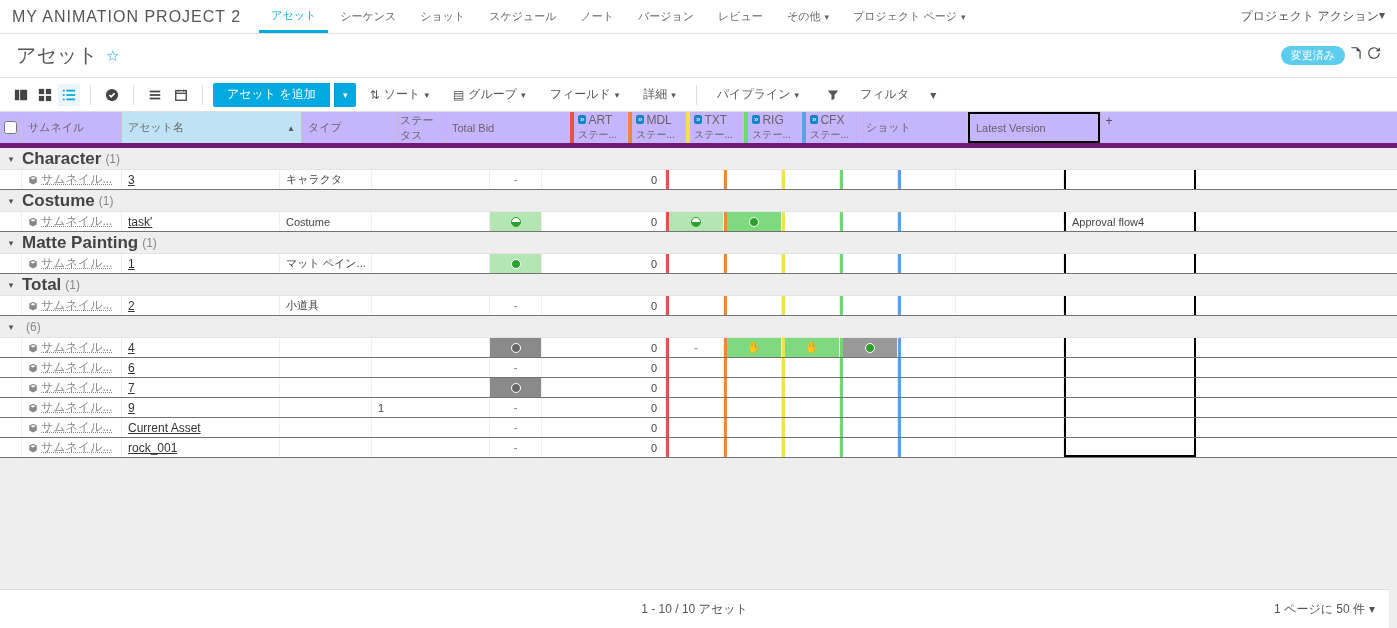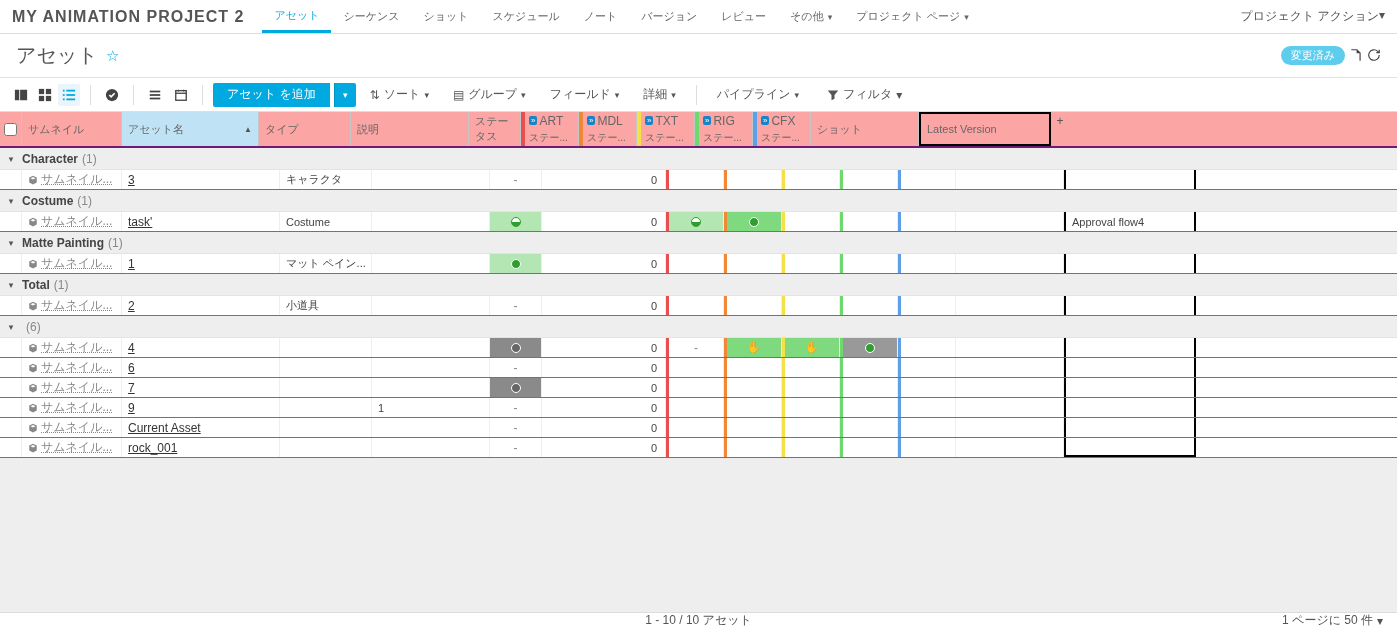--- a/index.html
+++ b/index.html
@@ -1,69 +1,69 @@
 <!DOCTYPE html>
 <html><head>
 <meta charset="utf-8">
 <style>
 *{margin:0;padding:0;box-sizing:border-box;font-family:"Helvetica Neue",Arial,sans-serif;font-size:12px}
 body{background:#eee;color:#333;width:1397px;height:628px;overflow:hidden;position:relative}
 .topbar{display:flex;align-items:center;height:34px;background:#fff;border-bottom:1px solid #ddd;padding:0 12px}
-.project-title{font-size:16px;font-weight:700;letter-spacing:1px;color:#555;margin-right:18px}
+.project-title{font-size:16px;font-weight:400;letter-spacing:1px;color:#555;margin-right:18px}
 .nav-tabs{display:flex;height:100%;flex:1}
 .nav-tab{display:flex;align-items:center;height:100%;padding:0 12px;color:#666;font-size:11px;cursor:pointer;white-space:nowrap}
 .nav-tab.active{color:#00a9e0;border-bottom:3px solid #00a9e0}
 .nav-tab .chev{margin-left:4px;font-size:9px}
 .proj-actions{margin-left:auto;color:#555;font-size:11px;display:flex;cursor:pointer}
 .page-head{display:flex;align-items:center;height:44px;background:#fff;padding:0 16px;border-bottom:1px solid #e2e2e2}
 .page-title{font-size:20px;font-weight:300;color:#555;margin-right:8px}
 .star{color:#00a9e0;font-size:15px;cursor:pointer}
-.head-right{margin-left:auto;display:flex;align-items:flex-end;gap:4px}
+.head-right{margin-left:auto;display:flex;align-items:flex-start;gap:4px}
 .badge{background:#5ecded;color:#fff;border-radius:10px;padding:2px 10px;font-size:11px}
 .icon-btn{cursor:pointer;color:#444;font-size:14px}
 .toolbar{display:flex;align-items:center;height:34px;background:#fff;border-bottom:1px solid #ddd;padding:0 10px;gap:4px}
 .view-icons{display:flex;gap:2px}
 .vi{width:22px;height:22px;display:flex;align-items:center;justify-content:center;cursor:pointer;color:#444;border-radius:2px}
 .vi.active{background:#e9f5fb;color:#00a9e0}
 .vi svg{width:14px;height:14px}
 .sep{width:1px;height:20px;background:#ddd;margin:0 6px}
 .btn-primary{background:#00a9e0;color:#fff;border:none;height:24px;padding:0 14px;font-size:12px;cursor:pointer;border-radius:2px 0 0 2px;font-weight:500}
 .btn-drop{background:#00a9e0;color:#fff;border:none;border-left:1px solid #0092c2;height:24px;width:22px;cursor:pointer;border-radius:0 2px 2px 0;font-size:9px}
 .tb-item{display:flex;align-items:center;color:#555;font-size:11px;cursor:pointer;padding:0 10px;gap:4px}
 .tb-item .chev{font-size:9px}
 .search-box{margin-left:auto;display:flex;align-items:center;border:1px solid #ccc;border-radius:14px;height:26px;padding:0 10px;width:270px}
 .search-box svg{width:12px;height:12px;fill:#999}
 .search-box input{border:none;outline:none;flex:1;margin:0 6px;font-size:11px;color:#666}
 .search-box .clear{color:#999;cursor:pointer;font-size:14px}
-.filter-btn{display:flex;align-items:center;color:#555;font-size:11px;cursor:pointer;margin-left:14px;gap:4px}
+.filter-btn{display:flex;align-items:center;color:#555;font-size:11px;cursor:pointer;margin-left:14px;gap:21px}
 .grid-wrap{background:#eeeeee}
-.grid-header{display:flex;height:36px;background:#fca5a5;border-bottom:2px solid #701a75}
+.grid-header{display:flex;height:36px;background:#c4b5fd;border-bottom:5px solid #701a75}
 .gh{display:flex;flex-direction:column;justify-content:center;padding:0 6px;color:#666;font-size:11px;border-right:1px solid #c6c6c6;position:relative;overflow:hidden}
 .gh.sorted{background:#bfe3f4}
 .gh.sorted::after{content:"▲";position:absolute;right:6px;top:50%;transform:translateY(-50%);font-size:8px;color:#555}
 .gh.pipe{padding:0}
 .pipe-top{display:flex;align-items:center;height:17px;padding:0 4px;font-size:10px;gap:2px}
 .pipe-chev{background:#1784c7;color:#fff;font-size:8px;padding:0 2px;border-radius:2px}
 .pipe-bot{height:17px;padding:0 4px;font-size:10px;color:#666;display:flex;align-items:center;overflow:hidden;white-space:nowrap}
 .gh.latest{border:2px solid #000}
 .add-col{width:18px;display:flex;align-items:flex-start;justify-content:center;color:#555;cursor:pointer;padding-top:2px;font-size:12px}
 .w-chk{width:22px;justify-content:center;align-items:center}
 .w-thumb{width:100px}
-.w-name{width:137px}
+.w-name{width:180px}
 .w-type{width:92px}
 .w-desc{width:118px}
 .w-stat{width:52px}
 .w-bid{width:124px}
 .w-pipe{width:58px}
 .w-shot{width:108px}
 .w-latest{width:132px}
 .grid-body{background:#fff}
 .grp-row{display:flex;align-items:center;height:22px;background:#eeeeee;border-bottom:1px solid #e3e3e3}
 .grp-row .caret{width:22px;text-align:center;color:#555;cursor:pointer;font-size:9px}
-.grp-row .gname{font-weight:600;color:#444;font-size:12px}
+.grp-row .gname{font-weight:600;color:#444;font-size:17px}
 .grp-row .gcount{color:#888;margin-left:4px}
 .data-row{display:flex;height:20px;background:#fff;border-bottom:1px solid #737373}
 .cell{border-right:1px solid #eee;display:flex;align-items:center;padding:0 6px;overflow:hidden;white-space:nowrap;font-size:11px;color:#444}
 .cell.c-chk{width:22px;justify-content:center;padding:0}
 .cell.c-thumb{width:100px;color:#888;gap:3px}
 .cell.c-thumb .cube{width:10px;height:10px}
 .cell.c-thumb .tlink{color:#888;text-decoration:underline dotted;cursor:pointer}
 .cell.c-name{width:158px}
 .cell.c-name .alink{color:#333;text-decoration:underline;cursor:pointer}
 .cell.c-type{width:92px}
@@ -83,21 +83,21 @@
 .dot-half{width:10px;height:10px;border-radius:50%;background:linear-gradient(to bottom,#fff 50%,#2e9e2e 50%);border:1px solid #2e9e2e}
 .dot-grey{width:10px;height:10px;background:#666;border-radius:50%;border:1px solid #fff}
 .pipe-border-l{border-left:3px solid}
 .pc-art{border-left-color:#e85050}
 .pc-mdl{border-left-color:#f08838}
 .pc-txt{border-left-color:#f5e04a}
 .pc-rig{border-left-color:#6fd86f}
 .pc-cfx{border-left-color:#5ea0e8}
 .hand{color:#333;font-size:11px}
 .latest-bottom{border-bottom:2px solid #000}
-.footer{position:absolute;bottom:0;left:0;right:0;height:16px;background:#fff;border-top:1px solid #ddd;display:flex;align-items:center;padding:0 14px;font-size:11px;color:#555}
+.footer{position:absolute;bottom:0;left:0;right:8px;height:39px;background:#fff;border-top:1px solid #ddd;display:flex;align-items:center;padding:0 14px;font-size:11px;color:#555}
 .footer .center{position:absolute;left:50%;transform:translateX(-50%)}
 .footer .right{margin-left:auto;display:flex;align-items:center;gap:4px}
 </style>
 </head>
 <body>
 
 <div class="topbar">
   <div class="project-title">MY ANIMATION PROJECT 2</div>
   <div class="nav-tabs" id="nav-tabs">
       <div class="nav-tab active">アセット</div>
@@ -221,22 +221,22 @@
 </div>
 
 <div class="grid-wrap">
   <div class="grid-header">
     <div class="gh w-chk">
         <input type="checkbox" style="">
       </div>
     <div class="gh w-thumb">サムネイル</div>
     <div class="gh w-name sorted">アセット名</div>
     <div class="gh w-type">タイプ</div>
-    <div class="gh w-desc">説明</div>
     <div class="gh w-stat">ステータス</div>
+    <div class="gh w-bid">Total Bid</div>
     <div id="pipe-headers" style="display:flex">
         <div class="gh w-pipe pipe pipe-border-l" style="border-left: 4px solid rgb(232, 80, 80);">
           <div class="pipe-top">
             <span class="pipe-chev">»</span>
             <span>ART</span>
           </div>
           <div class="pipe-bot">ステー...</div>
         </div>
         <div class="gh w-pipe pipe pipe-border-l" style="border-left: 4px solid rgb(240, 136, 56);">
           <div class="pipe-top">

